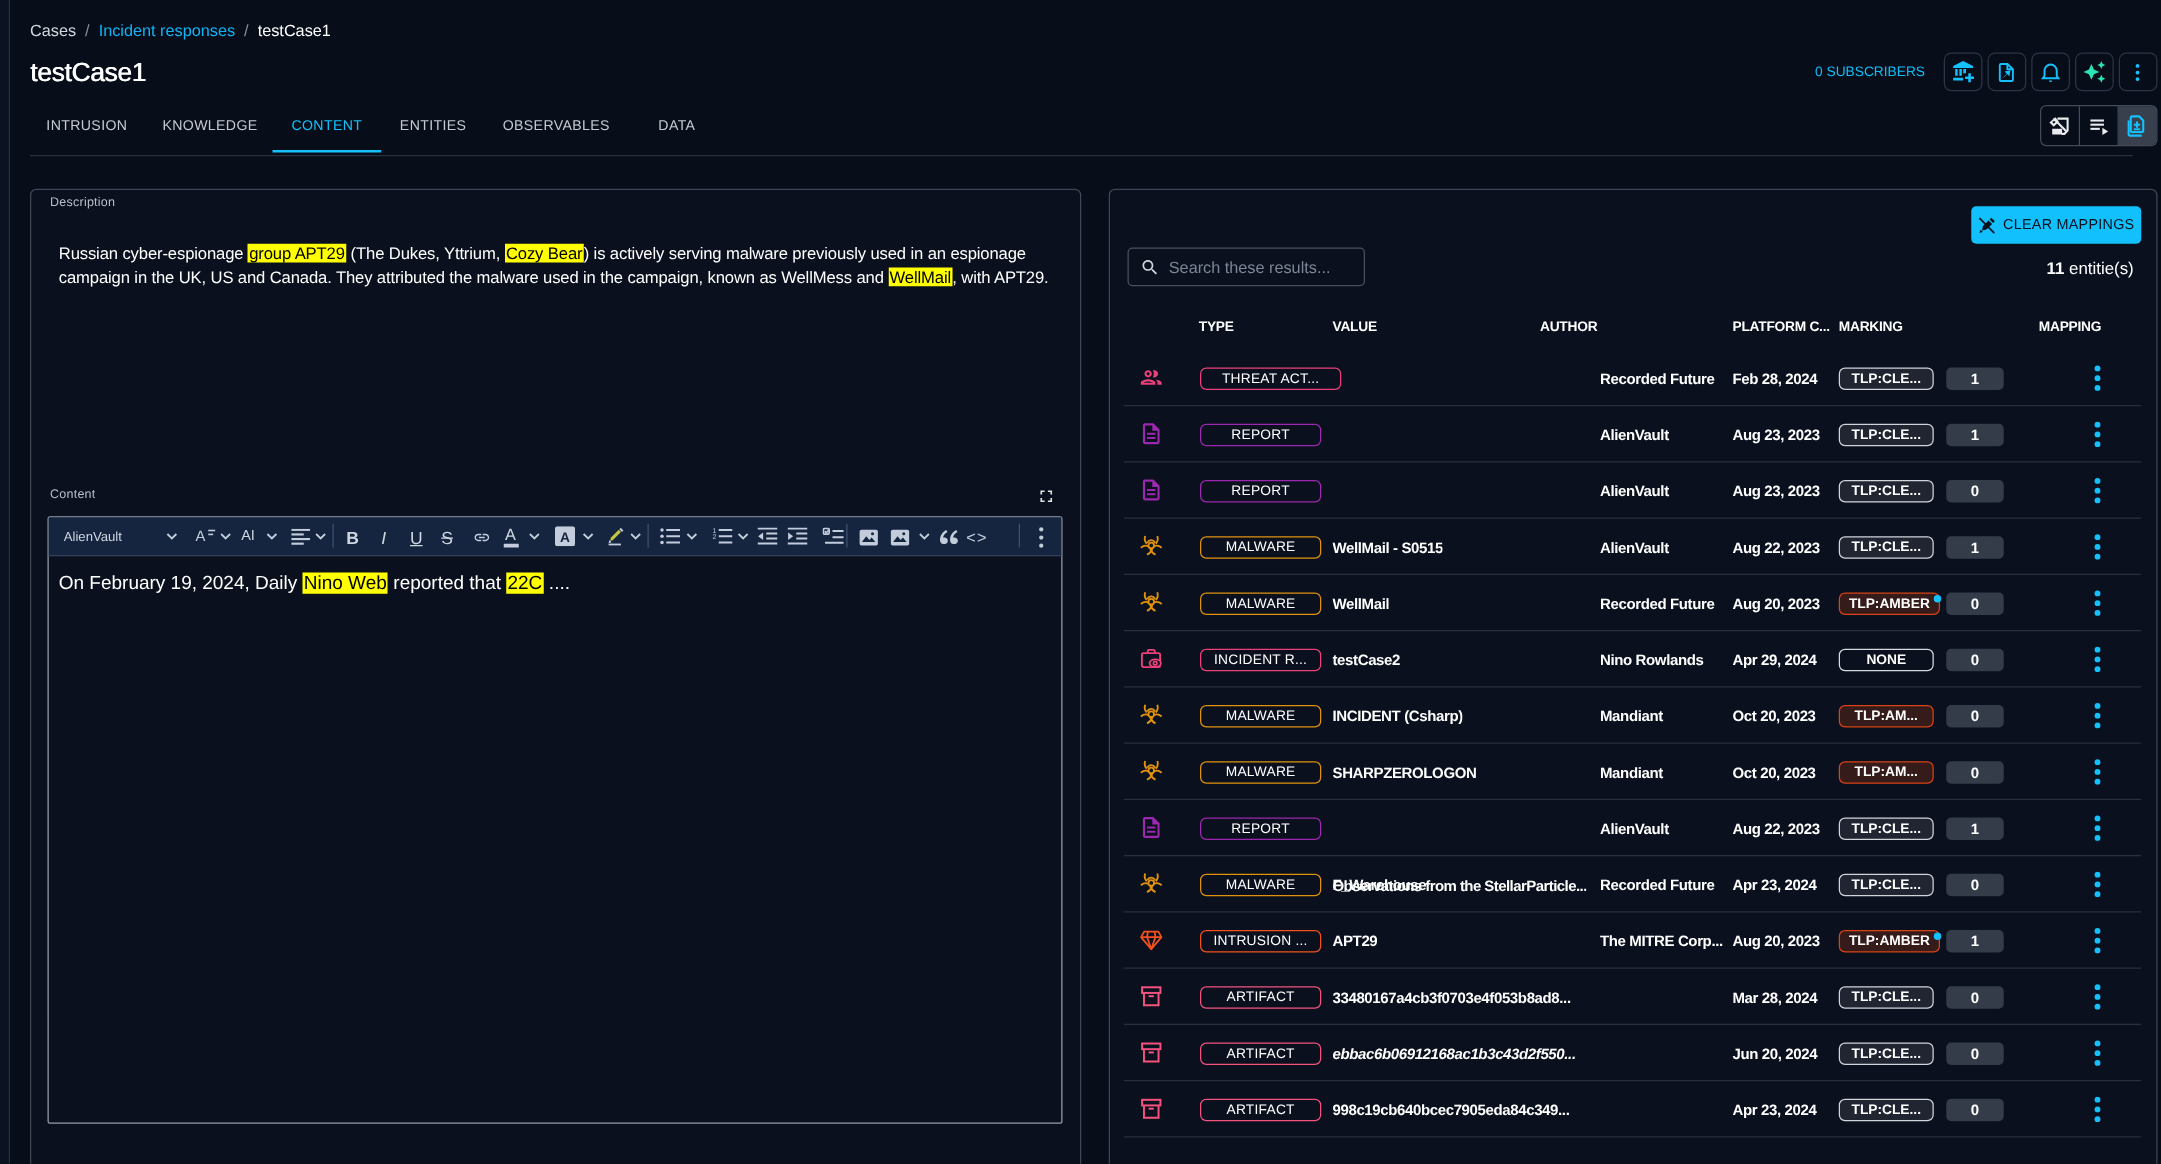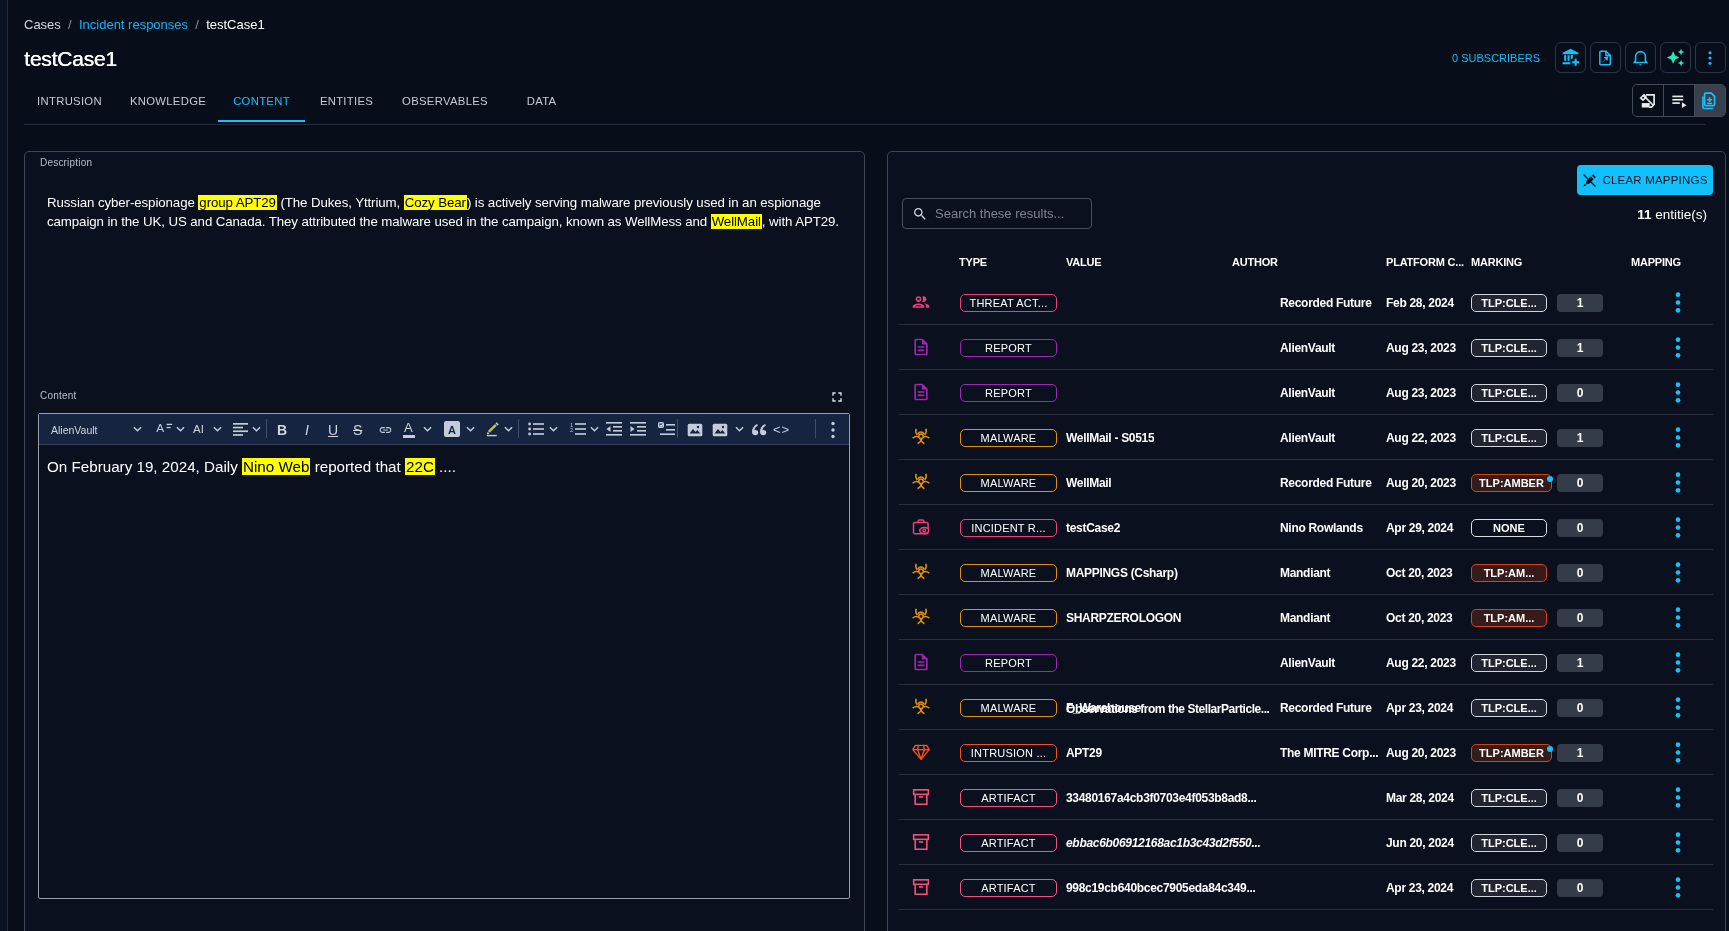--- a/index.html
+++ b/index.html
@@ -288,21 +288,21 @@
 <div class="hdr" style="left:1066px;top:256px">VALUE</div>
 <div class="hdr" style="left:1232px;top:256px">AUTHOR</div>
 <div class="hdr" style="left:1386px;top:256px">PLATFORM C...</div>
 <div class="hdr" style="left:1471px;top:256px">MARKING</div>
 <div class="hdr" style="left:1631px;top:256px">MAPPING</div>
 <div class="abs" style="left:911px;top:292px;width:20px;height:20px">
     <svg width="20" height="20" viewBox="0 0 24 24">
       <path fill="#ec407a" d="M9 13.75c-2.34 0-7 1.17-7 3.5V19h14v-1.75c0-2.33-4.66-3.5-7-3.5zM4.34 17c.84-.58 2.87-1.25 4.66-1.25s3.82.67 4.66 1.25H4.34zM9 12c1.93 0 3.5-1.57 3.5-3.5S10.93 5 9 5 5.5 6.57 5.5 8.5 7.07 12 9 12zm0-5c.83 0 1.5.67 1.5 1.5S9.83 10 9 10s-1.5-.67-1.5-1.5S8.17 7 9 7zm7.04 6.81c1.16.84 1.96 1.96 1.96 3.44V19h4v-1.75c0-2.02-3.5-3.17-5.96-3.44zM15 12c1.93 0 3.5-1.57 3.5-3.5S16.93 5 15 5c-.54 0-1.04.13-1.5.35.63.89 1 1.98 1 3.15s-.37 2.26-1 3.15c.46.22.96.35 1.5.35z"></path>
     </svg>
   </div>
-<div class="chip" style="left:960px;top:293.5px;width:97px;border-color:#ec407a">THREAT ACT...</div>
+<div class="chip" style="left:960px;top:293.5px;width:113px;border-color:#ec407a">THREAT ACT...</div>
 <div class="val" style="left:1280px;top:296px">Recorded Future</div>
 <div class="val" style="left:1386px;top:296px">Feb 28, 2024</div>
 <div class="mchip" style="left:1471px;top:293.5px;width:76px;border-color:#d0d4db;background:rgba(255,255,255,0.09)">TLP:CLE...</div>
 <div class="cnt" style="left:1557px;top:293.5px">1</div>
 <div class="abs" style="left:1675px;top:292px">
     <svg width="6" height="21" viewBox="0 0 6 21">
       <g fill="#15c1fd">
         <circle cx="3" cy="2.7" r="2.35"></circle>
         <circle cx="3" cy="10.5" r="2.35"></circle>
         <circle cx="3" cy="18.3" r="2.35"></circle>
@@ -445,21 +445,21 @@
 <path d="M8.2 8.6 C9.1 7 10.5 6.1 12 6.1 C13.5 6.1 14.9 7 15.8 8.6"></path>
 <path d="M9.3 12.1 C7.2 11 4.4 11.4 2 13.4"></path>
         <path d="M14.7 12.1 C16.8 11 19.6 11.4 22 13.4"></path>
 <path d="M10.9 14 C11.9 16.9 13.7 19 16.1 20.1"></path>
         <path d="M13.1 14 C12.1 16.9 10.3 19 7.9 20.1"></path>
 <circle cx="12" cy="11.2" r="2.7"></circle>
 </g>
     </svg>
   </div>
 <div class="chip" style="left:960px;top:563.5px;width:97px;border-color:#e0920f">MALWARE</div>
-<div class="val" style="left:1066px;top:566px;max-width:212px;overflow:hidden;">MAPPINGS (Csharp)</div>
+<div class="val" style="left:1066px;top:566px;max-width:212px;overflow:hidden;">INCIDENT (Csharp)</div>
 <div class="val" style="left:1280px;top:566px">Mandiant</div>
 <div class="val" style="left:1386px;top:566px">Oct 20, 2023</div>
 <div class="mchip" style="left:1471px;top:563.5px;width:76px;border-color:#d84315;background:rgba(216,67,21,0.22)">TLP:AM...</div>
 <div class="cnt" style="left:1557px;top:563.5px">0</div>
 <div class="abs" style="left:1675px;top:562px">
     <svg width="6" height="21" viewBox="0 0 6 21">
       <g fill="#15c1fd">
         <circle cx="3" cy="2.7" r="2.35"></circle>
         <circle cx="3" cy="10.5" r="2.35"></circle>
         <circle cx="3" cy="18.3" r="2.35"></circle>

